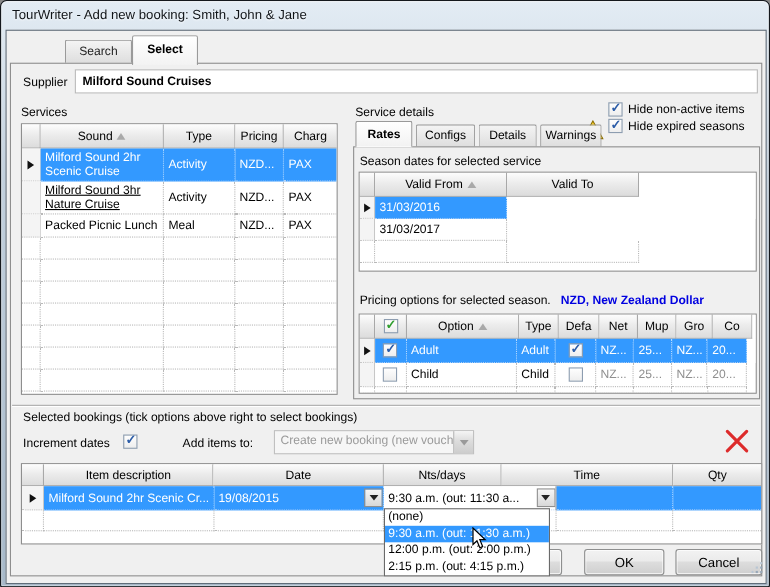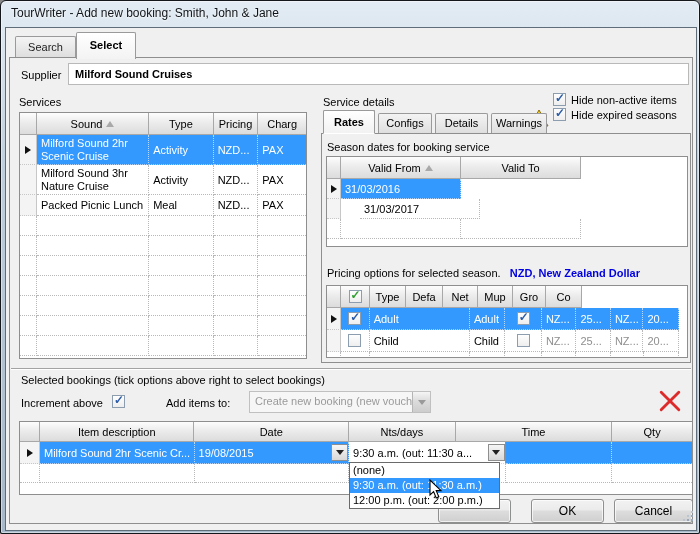--- a/index.html
+++ b/index.html
@@ -13,21 +13,21 @@
   .titlebar { position:absolute; left:10px; top:5px; font-size:12px; color:#101418;
     text-shadow:0 1px 2px rgba(255,255,255,.9); white-space:nowrap; }
   .client { position:absolute; left:4px; top:26px; width:692px; height:504px;
     background:#f0f0f0; border:1px solid #5f6c79; }
 
   
   .tabpage1 { position:absolute; left:8px; top:56px; width:684px; height:467px;
     background:#f0f0f0; border:1px solid #8e8e8e; }
   .tab { position:absolute; text-align:center; border:1px solid #9a9a9a; border-bottom:none;
     border-radius:2px 2px 0 0; background:linear-gradient(#f4f4f4,#ddd);
-    line-height:21px; cursor:default; }
+    line-height:21px; cursor:default;margin-left:44px; }
   .tab.inactive { left:14px; top:35px; width:61px; height:22px; color:#222; }
   .tab.active-main { left:75px; top:31px; width:60px; height:27px;
     background:linear-gradient(#ffffff,#f3f3f3); font-weight:bold; line-height:25px; z-index:4;text-align:center; }
 
   .lbl { position:absolute; white-space:nowrap; }
 
   .supplier-field { position:absolute; left:67px; top:62px; width:621px; height:22px;
     background:#fff; border:1px solid #b9b9b9; font-weight:bold; padding:4px 6px; }
 
   
@@ -140,21 +140,21 @@
       <div class="rowsel" style="width:17px; flex:none;">
           <span class="arrow-r"></span>
         </div>
       <div class="g-c wrap2" style="width:113px;">Milford Sound 2hr Scenic Cruise</div>
       <div class="g-c" style="width:65px;">Activity</div>
       <div class="g-c" style="width:45px;">NZD...</div>
       <div class="g-c" style="width:48px; border-right:none;">PAX</div>
     </div>
     <div class="g-row" style="height:30px;">
       <div class="rowsel" style="width:17px; flex:none;"></div>
-      <div class="g-c wrap2" style="width:113px;">Milford Sound 3hr Nature Cruise</div>
+      <div class="g-c wrap2" style="width:113px;text-decoration:underline;">Milford Sound 3hr Nature Cruise</div>
       <div class="g-c" style="width:65px;">Activity</div>
       <div class="g-c" style="width:45px;">NZD...</div>
       <div class="g-c" style="width:48px; border-right:none;">PAX</div>
     </div>
     <div class="g-row" style="height:21px;text-align:center;">
       <div class="rowsel" style="width:17px; flex:none;"></div>
       <div class="g-c" style="width:113px;">Packed Picnic Lunch</div>
       <div class="g-c" style="width:65px;">Meal</div>
       <div class="g-c" style="width:45px;">NZD...</div>
       <div class="g-c" style="width:48px; border-right:none;">PAX</div>
@@ -223,21 +223,21 @@
     <rect x="9" y="13.5" width="2" height="2" fill="#111"></rect>
   </svg>
 
   <div class="stab active" style="left:322px; top:109px; width:52px; height:24px;">Rates</div>
   <div class="stab" style="left:377px; top:112px; width:54px; height:21px;">Configs</div>
   <div class="stab" style="left:434px; top:112px; width:53px; height:21px;">Details</div>
   <div class="stab" style="left:490px; top:112px; width:56px; height:21px;">Warnings</div>
   <div class="tabpage2"></div>
   <div class="stab active" style="left:322px; top:109px; width:52px; height:24px; border-bottom:1px solid #fff;">Rates</div>
 
-  <div class="lbl" style="left:326px; top:140px;">Season dates for booking service</div>
+  <div class="lbl" style="left:326px; top:140px;">Season dates for selected service</div>
   <div class="grid" style="left:325px; top:155px; width:362px; height:91px;">
     <div class="g-header" style="height:22px;">
       <div class="g-h" style="width:14px;"></div>
       <div class="g-h" style="width:120px;">
           <span>Valid From</span>
           <span class="sort-asc"></span>
         </div>
       <div class="g-h" style="width:120px;">
           <span>Valid To</span>
         </div>
@@ -245,41 +245,45 @@
     </div>
     <div class="g-row sel" style="height:20px;">
       <div class="rowsel" style="width:14px; flex:none;">
           <span class="arrow-r"></span>
         </div>
       <div class="g-c" style="width:120px;">31/03/2016</div>
       <div class="g-c fill" style="flex:1;"></div>
     </div>
     <div class="g-row" style="height:20px;">
       <div class="rowsel" style="width:14px; flex:none;"></div>
-      <div class="g-c" style="width:120px;margin-left:19px;">31/03/2017</div>
+      <div class="g-c" style="width:120px;">31/03/2017</div>
       <div class="g-c fill" style="flex:1;"></div>
     </div>
     <div class="g-row" style="height:20px;">
       <div class="g-c" style="width:14px;"></div>
         <div class="g-c" style="width:120px;"></div>
         <div class="g-c" style="width:120px;"></div>
         <div class="g-c fill" style="flex:1;"></div>
     </div>
   </div>
 
   <div class="lbl" style="left:326px; top:266px;">
     <span>Pricing options for selected season.</span>&nbsp;&nbsp;
     <span class="blue-link">NZD, New Zealand Dollar</span>
   </div>
 
   <div class="grid" style="left:325px; top:284px; width:362px; height:73px;">
     <div class="g-header" style="height:22px;">
       <div class="g-h" style="width:14px;"></div>
       <div class="g-h" style="width:29px;">
           <span class="cb green"></span>
+        </div>
+      <div class="g-h" style="width:102px;">
+          <span>Option</span>
+          <span class="sort-asc"></span>
         </div>
       <div class="g-h" style="width:36px;">
           <span>Type</span>
         </div>
       <div class="g-h" style="width:37px;">
           <span>Defa</span>
         </div>
       <div class="g-h" style="width:35px;">
           <span>Net</span>
         </div>
@@ -338,21 +342,21 @@
         <div class="g-c" style="width:35px;"></div>
         <div class="g-c" style="width:33px;"></div>
         <div class="g-c" style="width:36px;"></div>
         <div class="g-c fill" style="flex:1;"></div>
     </div>
   </div>
 
   <div class="divider"></div>
   <div class="lbl" style="left:20px; top:373px;">Selected bookings (tick options above right to select bookings)</div>
 
-  <div class="lbl" style="left:20px; top:396px;">Increment above</div>
+  <div class="lbl" style="left:20px; top:396px;">Increment dates</div>
   <span class="cb checked" style="position:absolute; left:111px; top:394px;"></span>
   <div class="lbl" style="left:165px; top:396px;">Add items to:</div>
   <div class="combo disabled" style="left:248px; top:390px; width:182px; height:22px;">
     <div class="combo-text">Create new booking (new voucher)</div>
     <div class="combo-btn">
         <span class="arrow-d"></span>
       </div>
   </div>
 
   <svg class="delete-x" viewBox="0 0 20 20">
@@ -409,20 +413,21 @@
   </div>
 
   <div class="btn" style="left:437px; top:498px; width:73px;"></div>
   <div class="btn" style="left:613px; top:498px; width:79px;">Cancel</div>
   <div class="btn" style="left:530px; top:498px; width:73px;">OK</div>
 
   <div class="ddlist">
     <div class="dditem">(none)</div>
     <div class="dditem hl">9:30 a.m. (out: 11:30 a.m.)</div>
     <div class="dditem">12:00 p.m. (out: 2:00 p.m.)</div>
+    <div class="dditem">2:15 p.m. (out: 4:15 p.m.)</div>
   </div>
 
   <svg class="cursor" width="15" height="21" viewBox="0 0 15 21">
     <path d="M1 1 L1 16 L4.6 12.6 L7.2 19 L9.8 17.8 L7.2 11.6 L12 11.6 Z" fill="#fff" stroke="#000" stroke-width="1.1"></path>
   </svg>
 
   <svg class="grip" width="12" height="12">
     <rect x="8" y="8" width="2" height="2" fill="#98a8b8"></rect>
       <rect x="8" y="4" width="2" height="2" fill="#98a8b8"></rect>
     <rect x="4" y="8" width="2" height="2" fill="#98a8b8"></rect>

